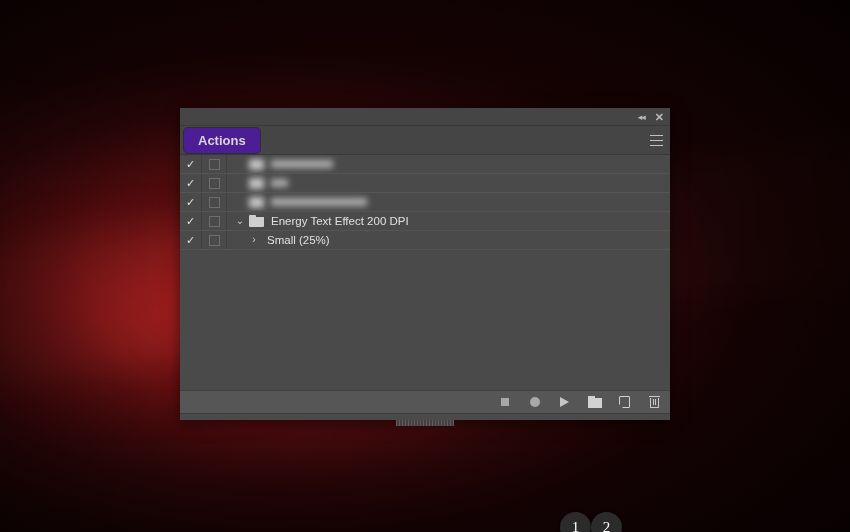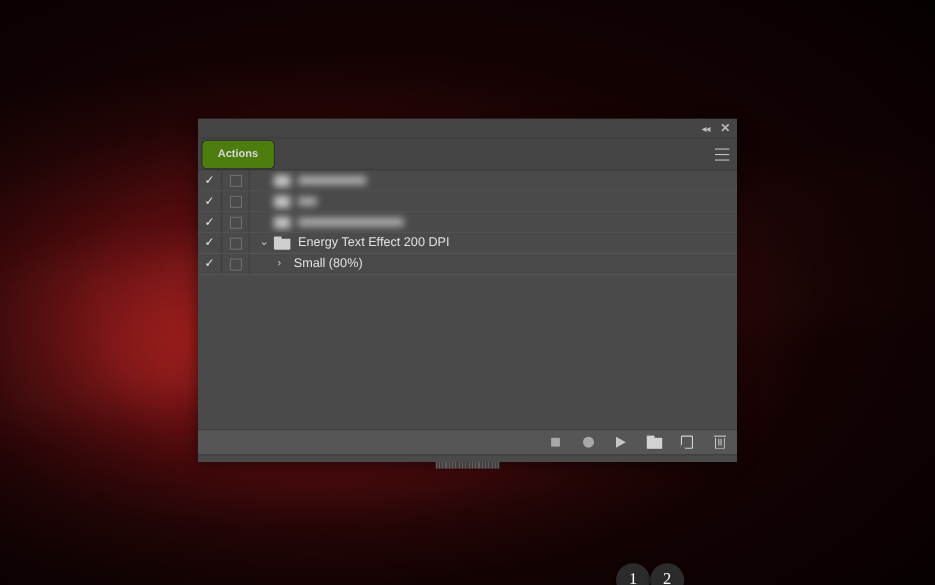--- a/index.html
+++ b/index.html
@@ -90,25 +90,25 @@
     background: #454545;
     border-bottom: 1px solid #383838;
   }
   .tab {
     position: absolute;
     left: 3px; top: 1px;
     height: 27px;
     padding: 0 14px;
     display: flex;
     align-items: center;
-    background: #4d7c0f;
+    background: #4c1d95;
     border: 1px solid #2e2e2e;
     border-radius: 5px;
     color: #d6d6d6;
-    font-size: 10px;
+    font-size: 13px;
     font-weight: bold;
     cursor: pointer;
   }
   .hamburger {
     position: absolute;
     right: 7px; top: 9px;
     width: 13px; height: 11px;
     display: flex; flex-direction: column; justify-content: space-between;
     cursor: pointer;
   }
@@ -449,21 +449,21 @@
         <div class="row">
           <div class="col-check">
             <span class="check">✓</span>
           </div>
           <div class="col-toggle">
             <span class="togglebox"></span>
           </div>
           <div class="col-body">
             <span class="indent"></span>
             <span class="twisty">›</span>
-            <span class="row-label child">Small (80%)</span>
+            <span class="row-label child">Small (25%)</span>
           </div>
           <div class="sep-left"></div>
         </div>
       </div>
 
     <div class="panel-footer">
       <div class="ftool">
           <span class="ic-stop"></span>
         </div>
       <div class="ftool">

